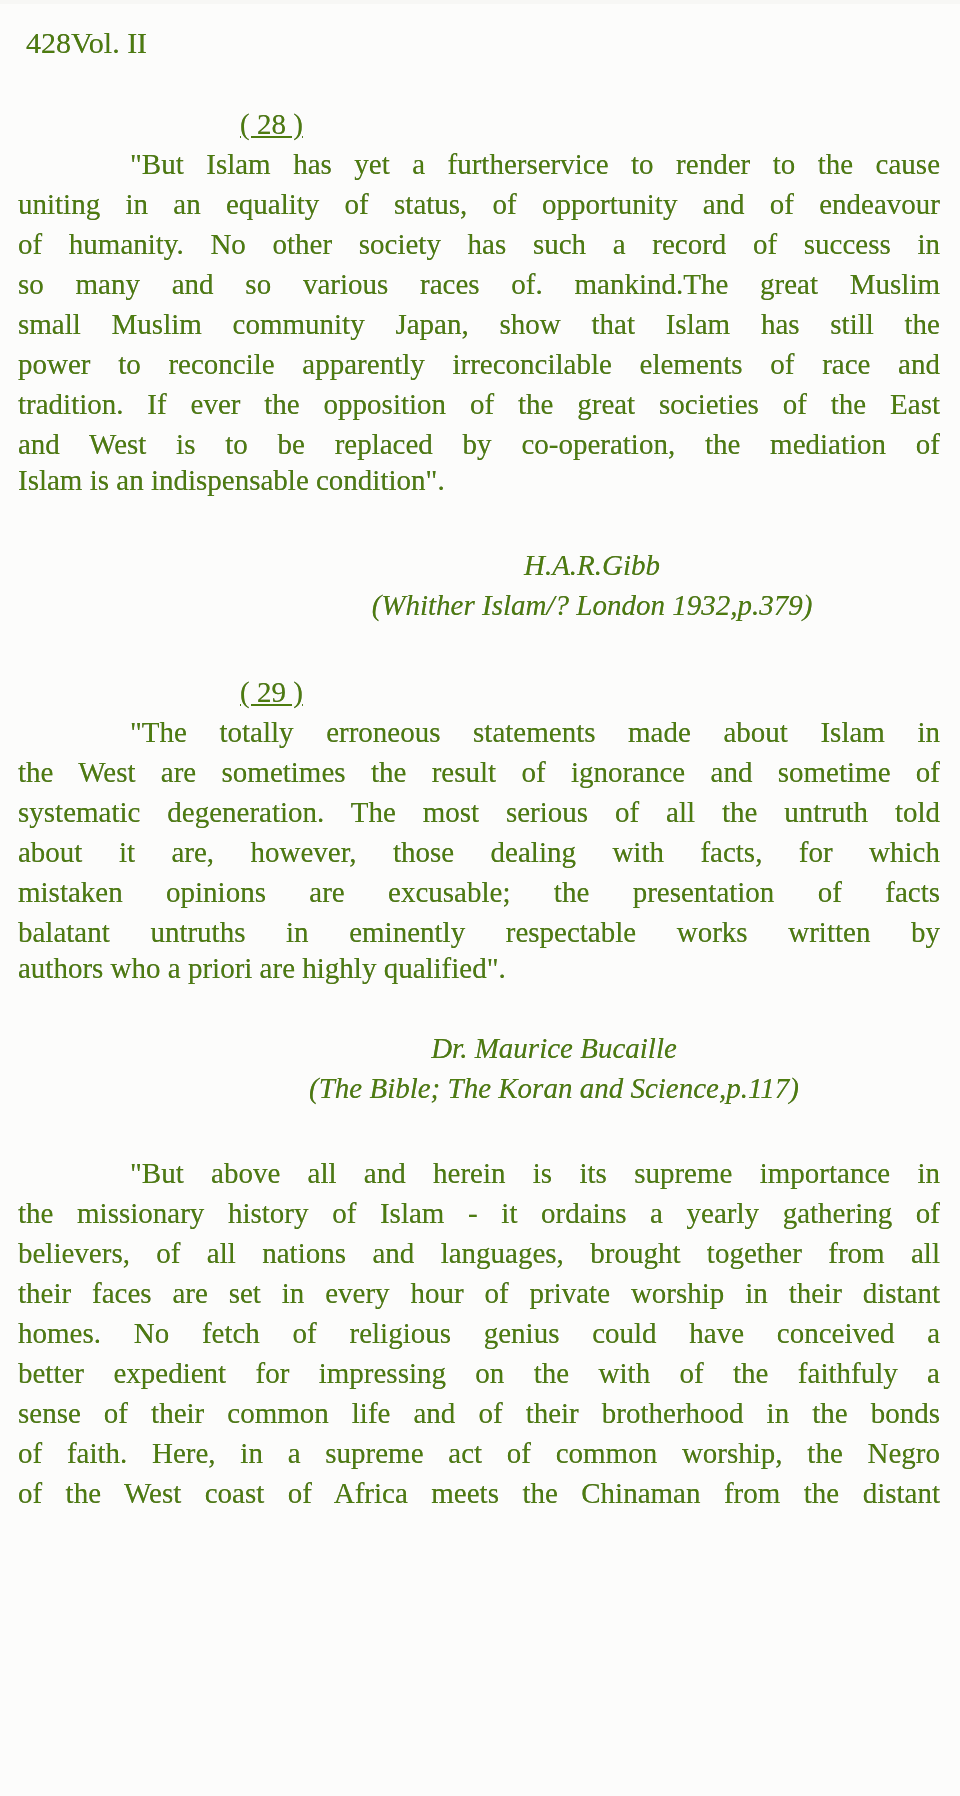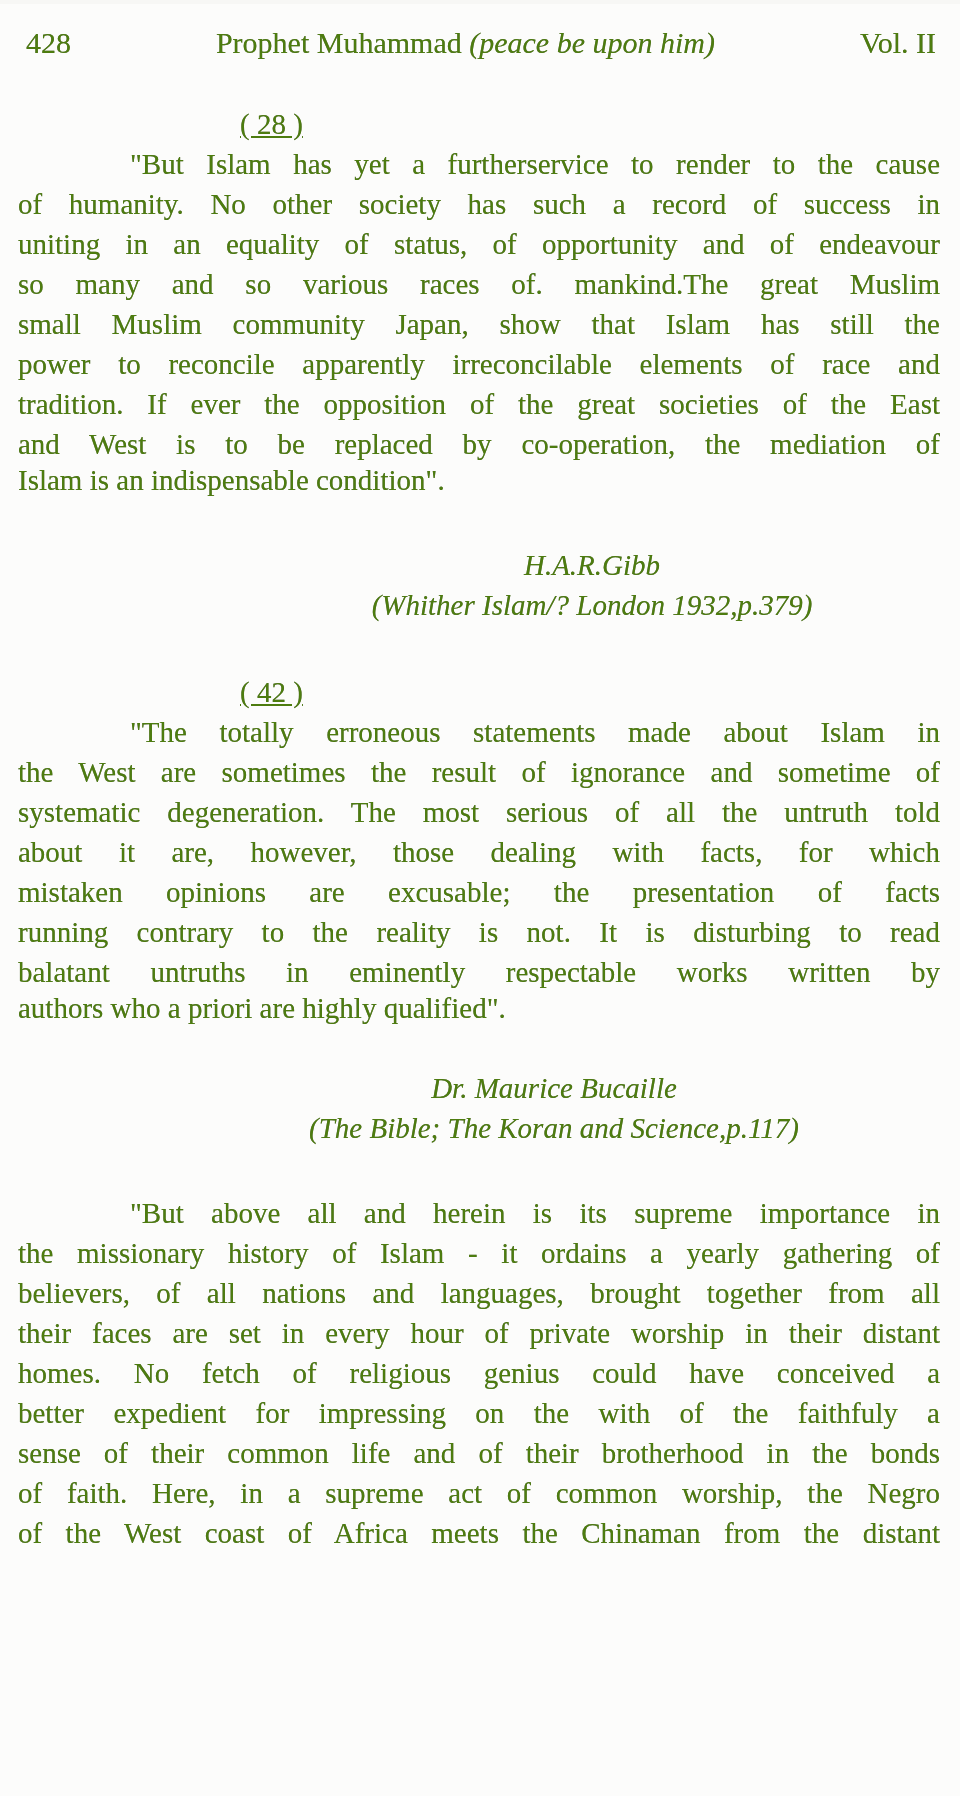--- a/index.html
+++ b/index.html
@@ -62,52 +62,50 @@
 
   .para.third { margin-top: 45px; }
 </style>
 </head>
 <body>
 
 <div class="page">
 
   <div class="header">
     <span class="pagenum">428</span>
-    <span class="title"><span>Prophet Muhammad </span><span class="it">(peace be upon him)</span></span>
     <span class="volume">Vol. II</span>
   </div>
 
   <div class="quote-label">( 28 )</div>
 
   <div class="para">
       <div class="jline indent">"But Islam has yet a furtherservice to render to the cause</div>
+      <div class="jline">uniting in an equality of status, of opportunity and of endeavour</div>
       <div class="jline">of humanity. No other society has such a record of success in</div>
-      <div class="jline">uniting in an equality of status, of opportunity and of endeavour</div>
       <div class="jline">so many and so various races of. mankind.The great Muslim</div>
       <div class="jline">small Muslim community Japan, show that Islam has still the</div>
       <div class="jline">power to reconcile apparently irreconcilable elements of race and</div>
       <div class="jline">tradition. If ever the opposition of the great societies of the East</div>
       <div class="jline">and West is to be replaced by co-operation, the mediation of</div>
     </div>
   <div class="lastline">Islam is an indispensable condition".</div>
 
   <div class="attribution gibb">
     <div>H.A.R.Gibb</div>
     <div>(Whither Islam/? London 1932,p.379)</div>
   </div>
 
-  <div class="quote-label second">( 42 )</div>
+  <div class="quote-label second">( 29 )</div>
 
   <div class="para">
       <div class="jline indent">"The totally erroneous statements made about Islam in</div>
       <div class="jline">the West are sometimes the result of ignorance and sometime of</div>
       <div class="jline">systematic degeneration. The most serious of all the untruth told</div>
       <div class="jline">about it are, however, those dealing with facts, for which</div>
       <div class="jline">mistaken opinions are excusable; the presentation of facts</div>
-      <div class="jline">running contrary to the reality is not. It is disturbing to read</div>
       <div class="jline">balatant untruths in eminently respectable works written by</div>
     </div>
   <div class="lastline">authors who a priori are highly qualified".</div>
 
   <div class="attribution bucaille">
     <div>Dr. Maurice Bucaille</div>
     <div>(The Bible; The Koran and Science,p.117)</div>
   </div>
 
   <div class="para third">

